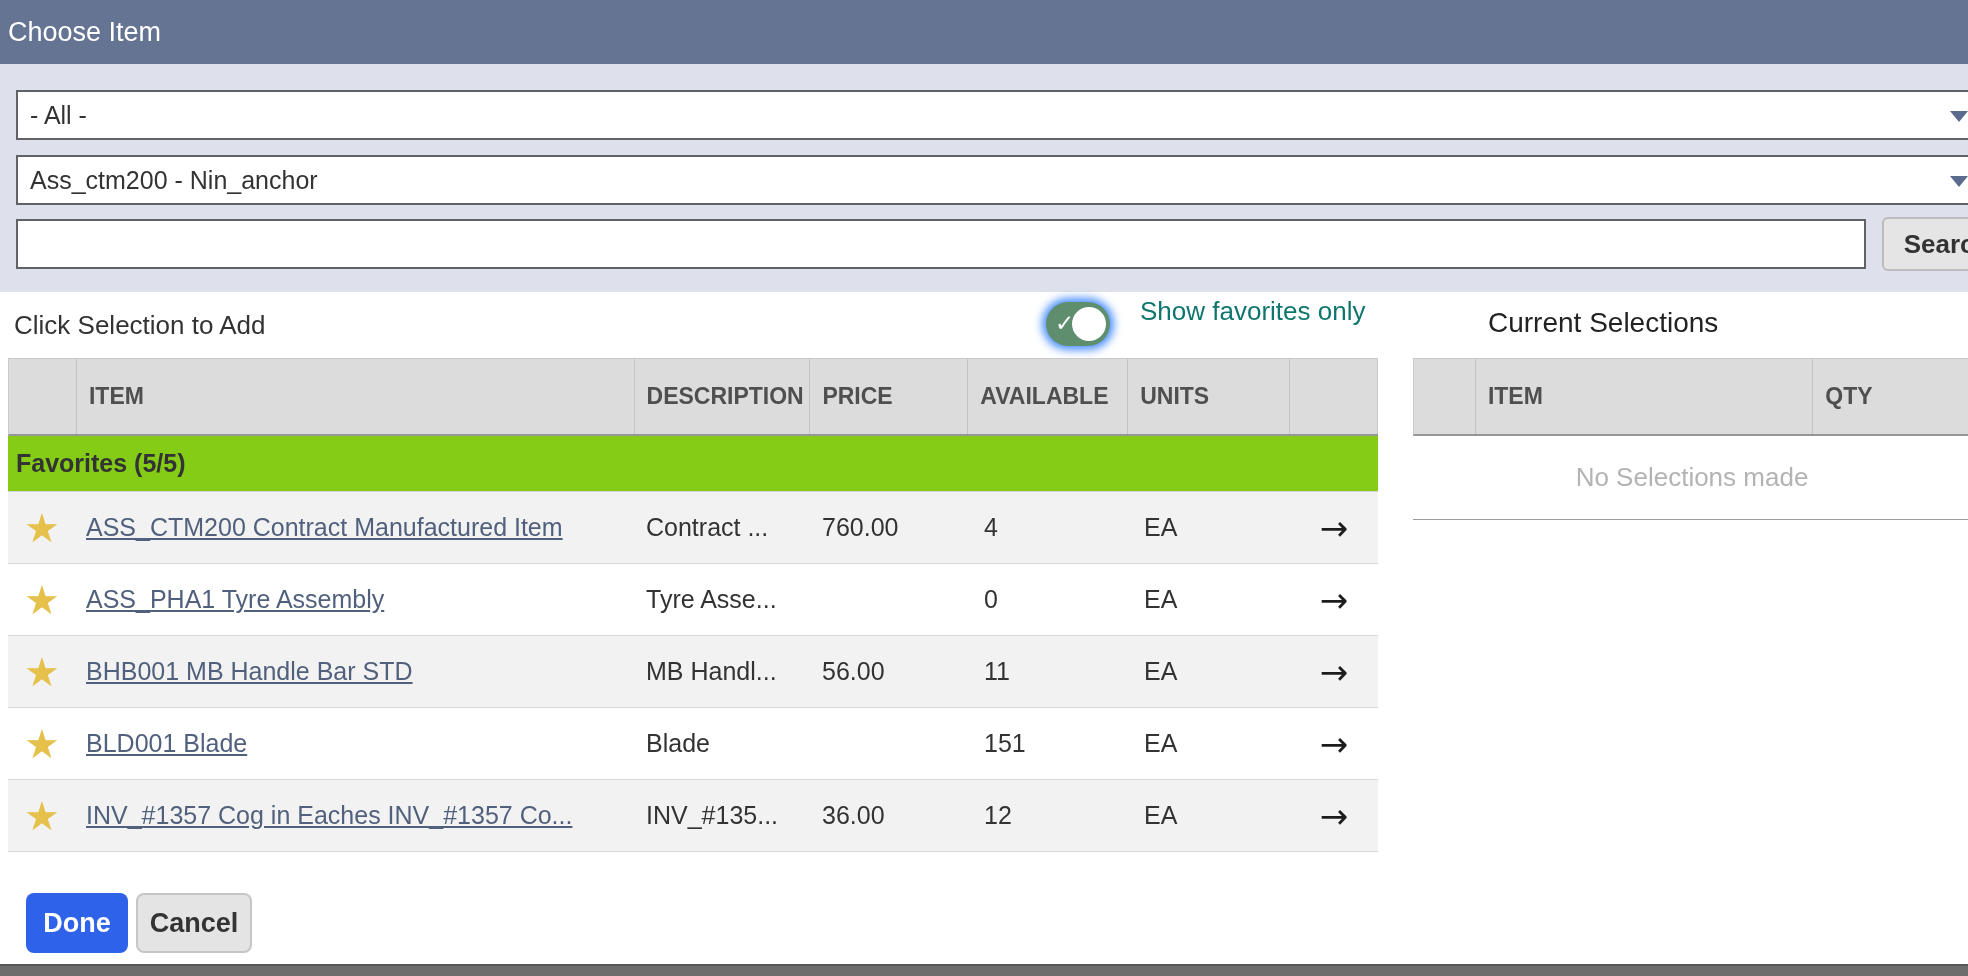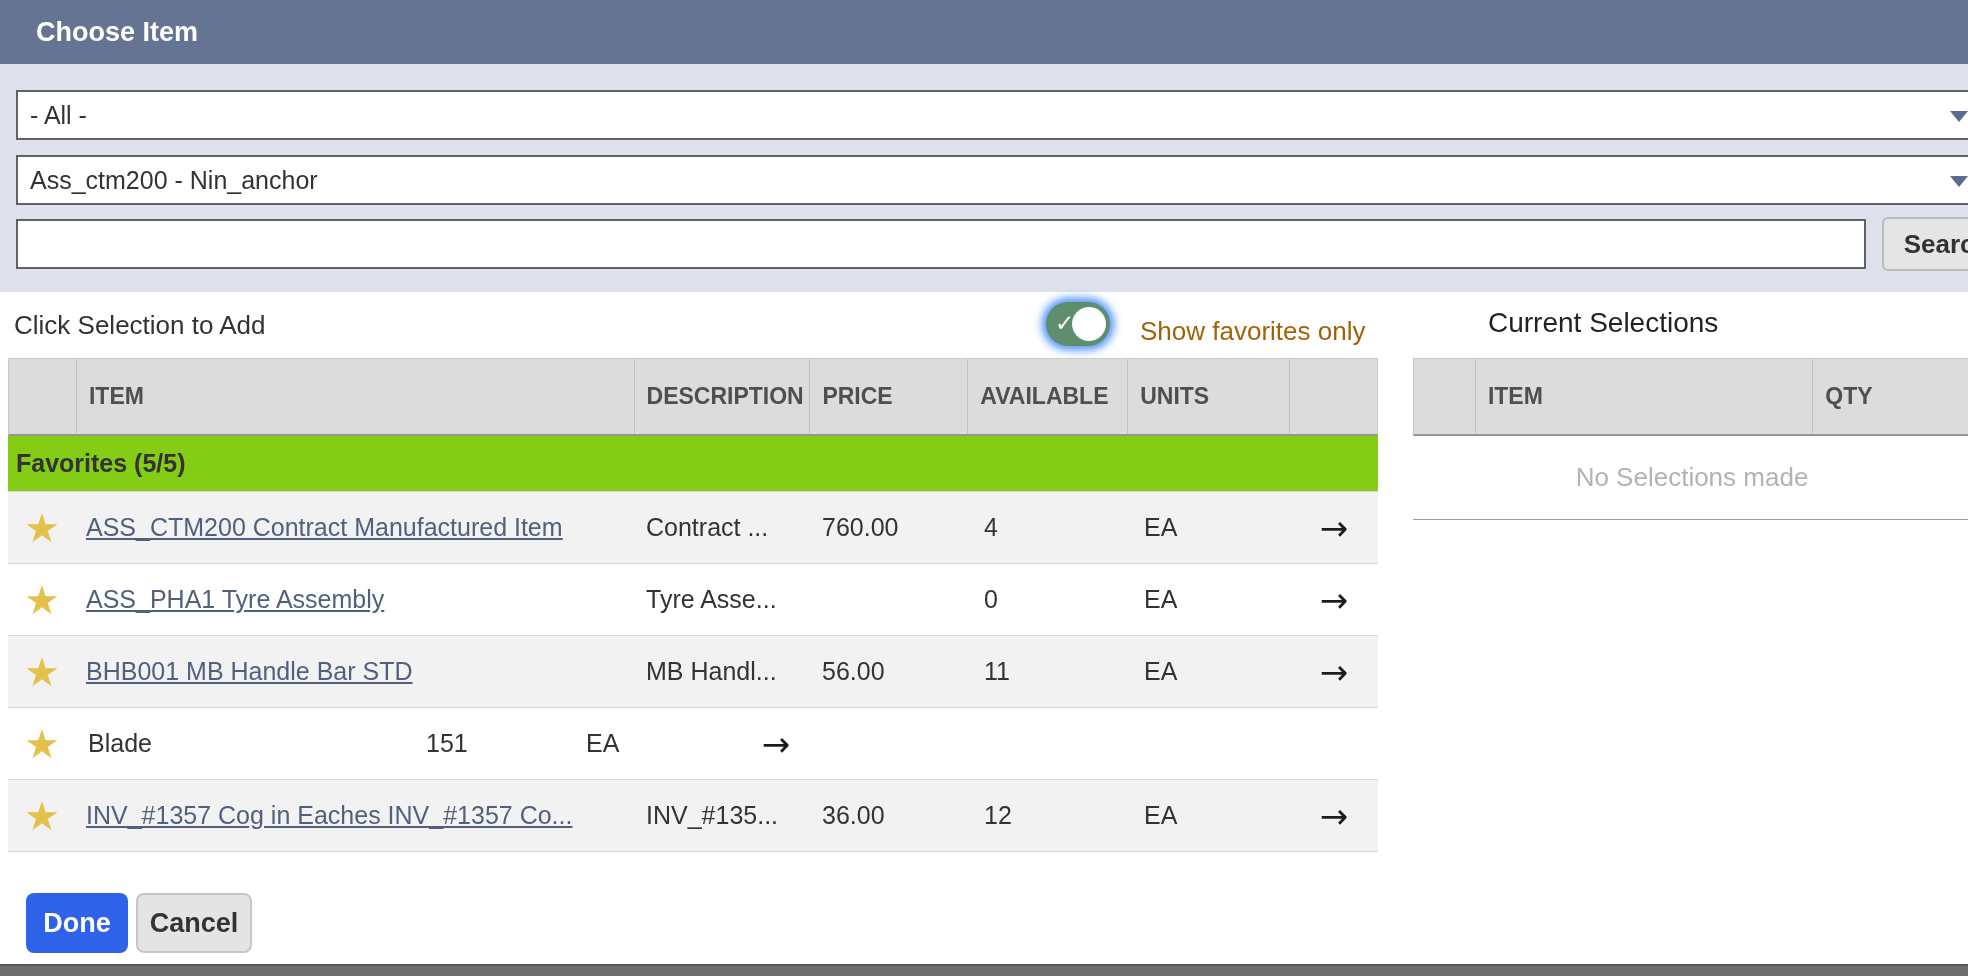--- a/index.html
+++ b/index.html
@@ -22,21 +22,21 @@
     font-family:"Liberation Sans","DejaVu Sans",sans-serif;
     color:#333;
   }
   
   .titlebar{
     position:absolute;left:0;top:0;width:1968px;height:64px;
     background:var(--titlebar_bg);
     display:flex;align-items:center;
   }
   .titlebar .title{
-    margin-left:36px;color:#fff;font-size:27px;font-weight:bold;
+    margin-left:8px;color:#fff;font-size:27px;font-weight:normal;
   }
   
   .filter-area{
     position:absolute;left:0;top:64px;width:1968px;height:228px;
     background:var(--filter_bg);
   }
   .fake-select{
     position:absolute;left:16px;width:calc(100% - 10px);height:50px;
     background:#fff;border:2px solid #5f6368;
     display:flex;align-items:center;
@@ -76,21 +76,21 @@
     cursor:pointer;
   }
   .toggle .check{
     position:absolute;left:9px;top:8px;color:#fff;font-size:23px;font-weight:bold;
   }
   .toggle .knob{
     position:absolute;right:4px;top:5px;width:34px;height:34px;
     background:#fff;border-radius:50%;
   }
   .toggle-label{
-    position:absolute;left:1140px;top:316px;font-size:26px;color:#a16207;
+    position:absolute;left:1140px;top:296px;font-size:26px;color:#0f766e;
   }
   .right-heading{
     position:absolute;left:1488px;top:307px;font-size:28px;color:#222;
   }
   
   .table{position:absolute;top:358px;}
   .table-left{left:8px;width:1370px;}
   .table-right{left:1413px;width:558px;}
   .thead{
     display:flex;height:78px;background:var(--header_row_bg);
@@ -226,20 +226,21 @@
       <div class="cell cell-star"><span class="star">★</span></div>
       <div class="cell cell-item"><a href="#">BHB001 MB Handle Bar STD</a></div>
       <div class="cell cell-desc">MB Handl...</div>
       <div class="cell cell-price">56.00</div>
       <div class="cell cell-avail">11</div>
       <div class="cell cell-units">EA</div>
       <div class="cell cell-arrow"><span class="arrow">→</span></div>
     </div>
       <div class="row">
       <div class="cell cell-star"><span class="star">★</span></div>
+      <div class="cell cell-item"><a href="#">BLD001 Blade</a></div>
       <div class="cell cell-desc">Blade</div>
       <div class="cell cell-price"></div>
       <div class="cell cell-avail">151</div>
       <div class="cell cell-units">EA</div>
       <div class="cell cell-arrow"><span class="arrow">→</span></div>
     </div>
       <div class="row odd">
       <div class="cell cell-star"><span class="star">★</span></div>
       <div class="cell cell-item"><a href="#">INV_#1357 Cog in Eaches INV_#1357 Co...</a></div>
       <div class="cell cell-desc">INV_#135...</div>

